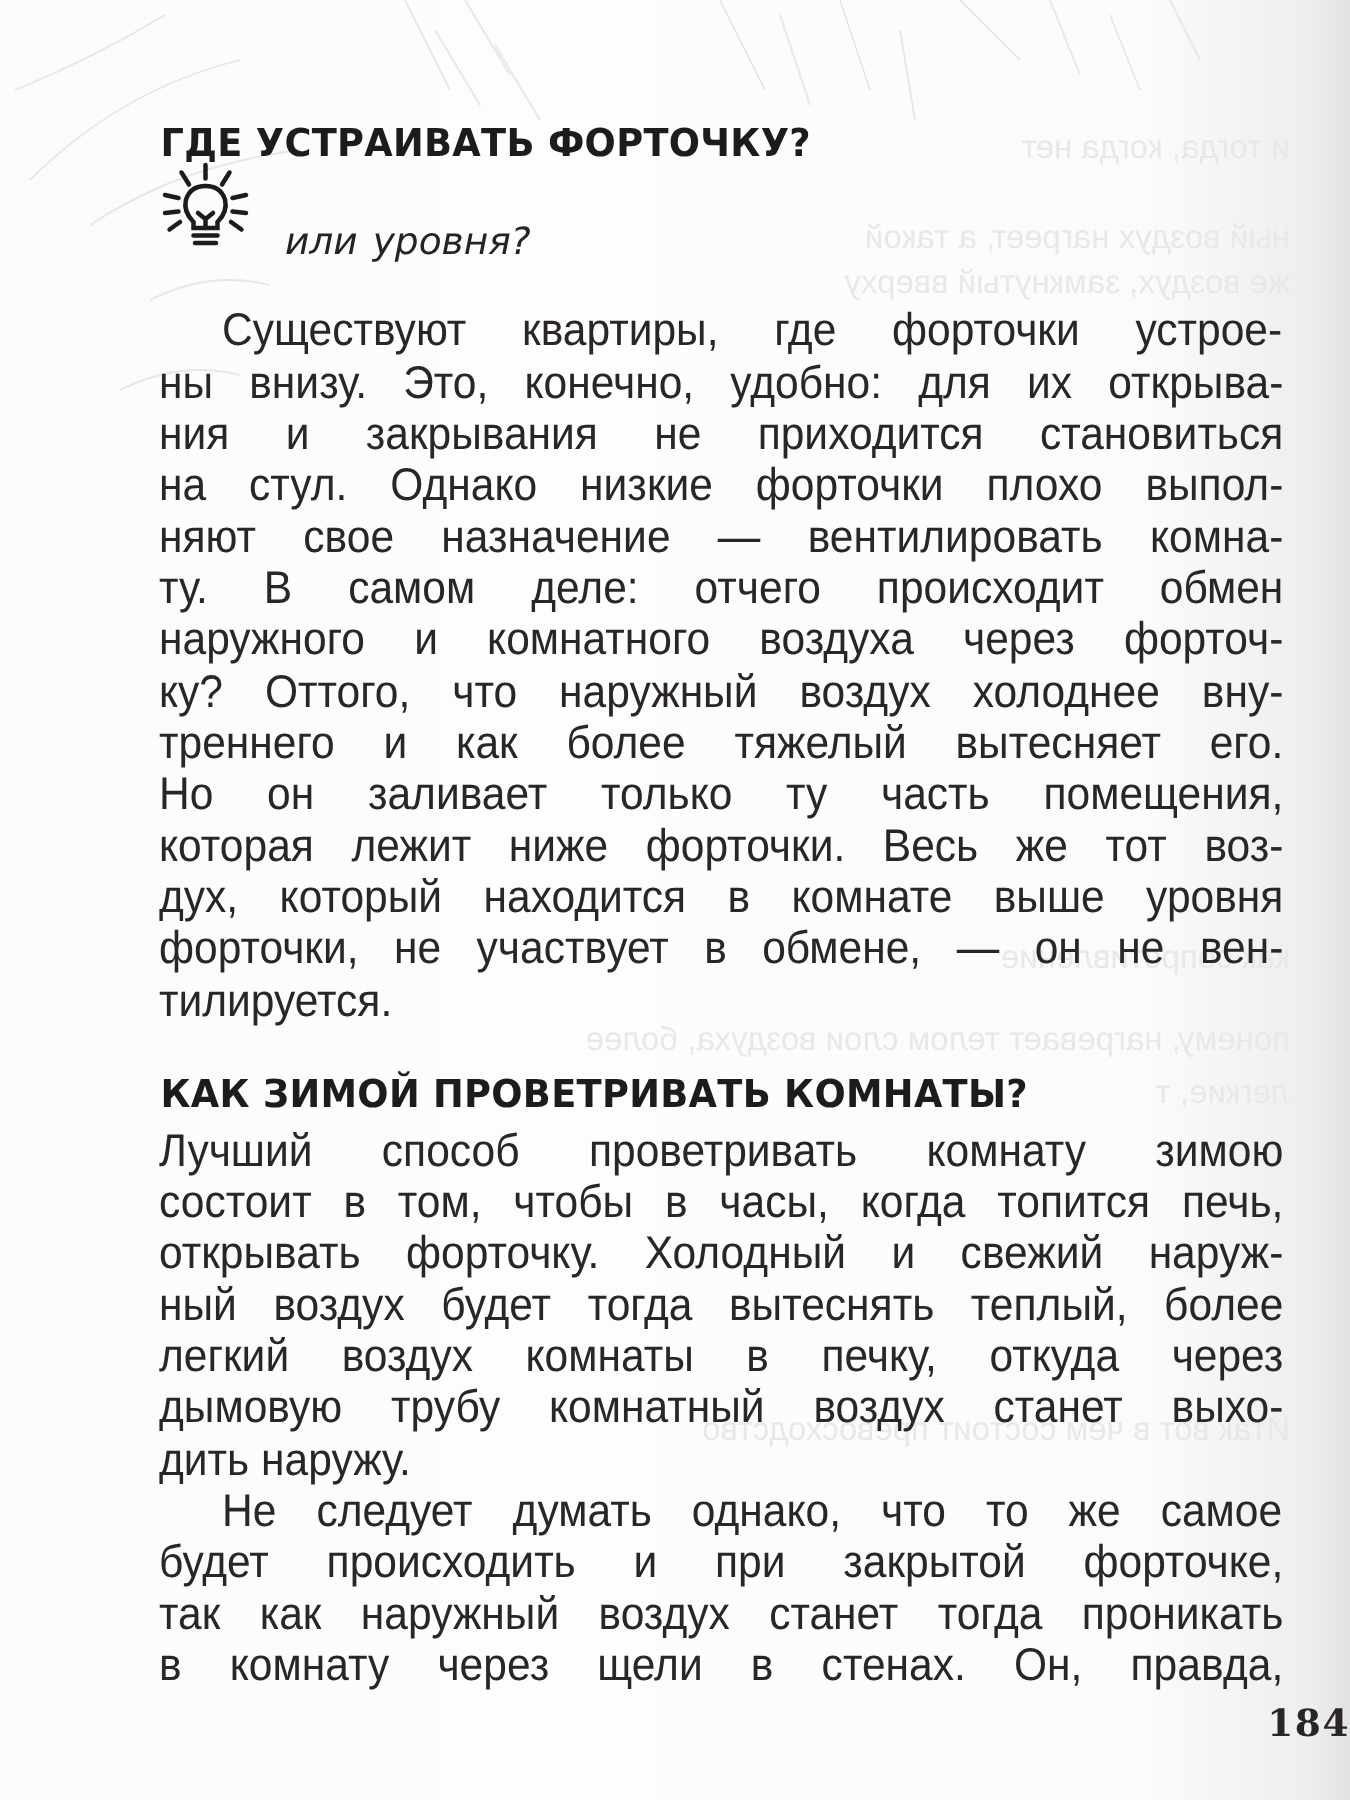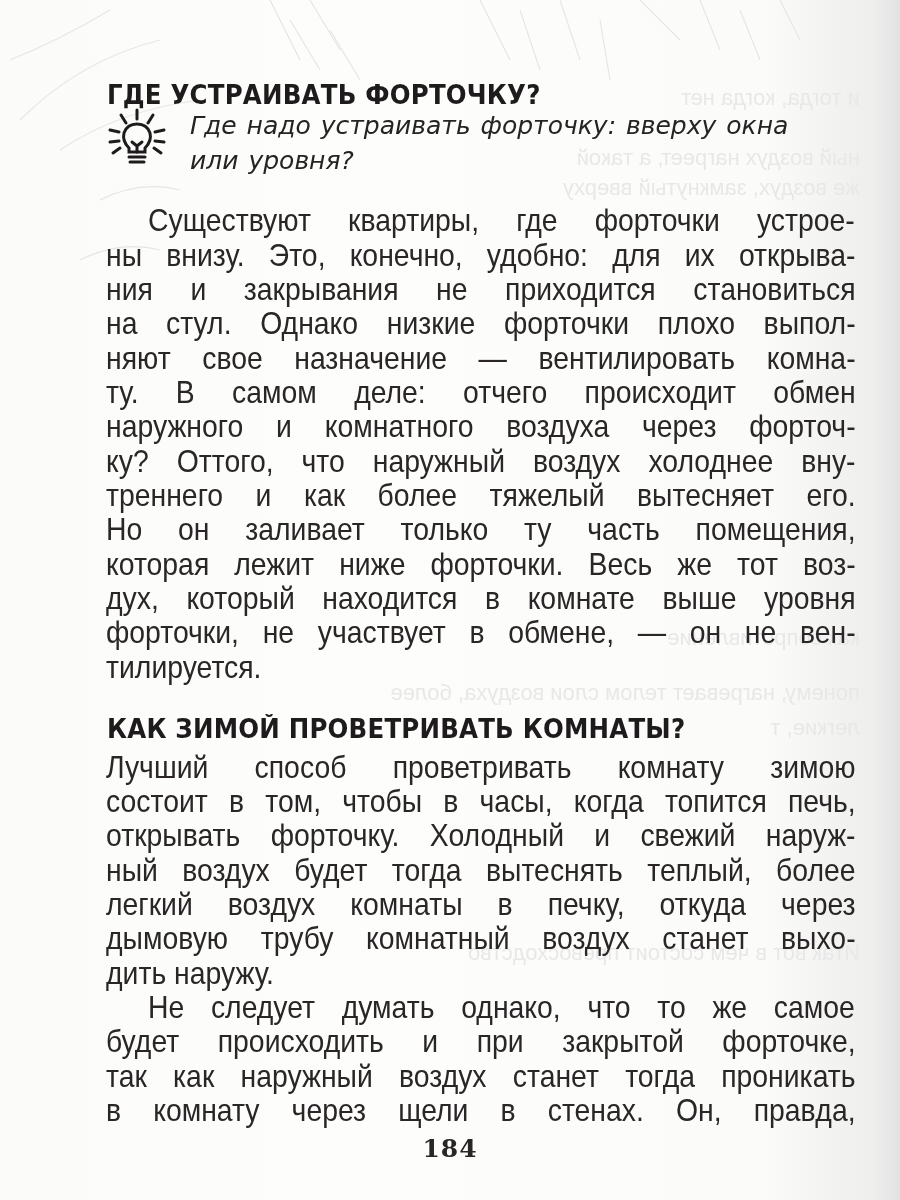--- a/index.html
+++ b/index.html
@@ -66,21 +66,21 @@
       left: 107px;
       top: 108px;
       width: 60px;
       height: 60px;
     }
     .page-number {
       position: absolute;
       left: 0;
       width: 900px;
       top: 1134px;
-      text-align: center;
+      text-align: right;
       font-family: "DejaVu Serif", serif;
       font-weight: bold;
       font-size: 25px;
       color: #2a2627;
       letter-spacing: 1px;
     }
   </style>
 </head>
 <body>
 
@@ -118,21 +118,20 @@
       <line x1="57" y1="34" x2="48" y2="33"></line>
       <line x1="6" y1="45" x2="13" y2="40"></line>
       <line x1="54" y1="45" x2="47" y2="40"></line>
       <path d="M22 40 Q15 33 17 25 Q20 16 30 16 Q40 16 43 25 Q45 33 38 40 L38 44 L22 44 Z"></path>
       <path d="M25 34 L30 38 L35 34 M30 38 L30 44"></path>
       <line x1="22" y1="49" x2="38" y2="49"></line>
       <line x1="23" y1="54" x2="37" y2="54"></line>
     </g>
   </svg>
 
-  <div class="intro" style="top:111px;">Где надо устраивать форточку: вверху окна</div>
   <div class="intro" style="top:146px;">или уровня?</div>
 
   <div>
     <div class="line indent w806" style="top:203px;">Существуют квартиры, где форточки устрое-</div>
     <div class="line w806" style="top:238px;">ны внизу. Это, конечно, удобно: для их открыва-</div>
     <div class="line w806" style="top:272px;">ния и закрывания не приходится становиться</div>
     <div class="line w806" style="top:306px;">на стул. Однако низкие форточки плохо выпол-</div>
     <div class="line w806" style="top:341px;">няют свое назначение — вентилировать комна-</div>
     <div class="line w806" style="top:375px;">ту. В самом деле: отчего происходит обмен</div>
     <div class="line w806" style="top:409px;">наружного и комнатного воздуха через форточ-</div>

